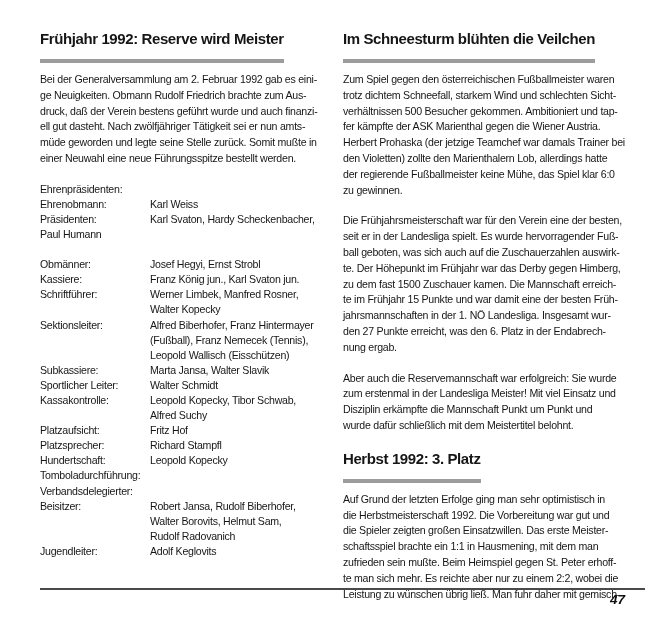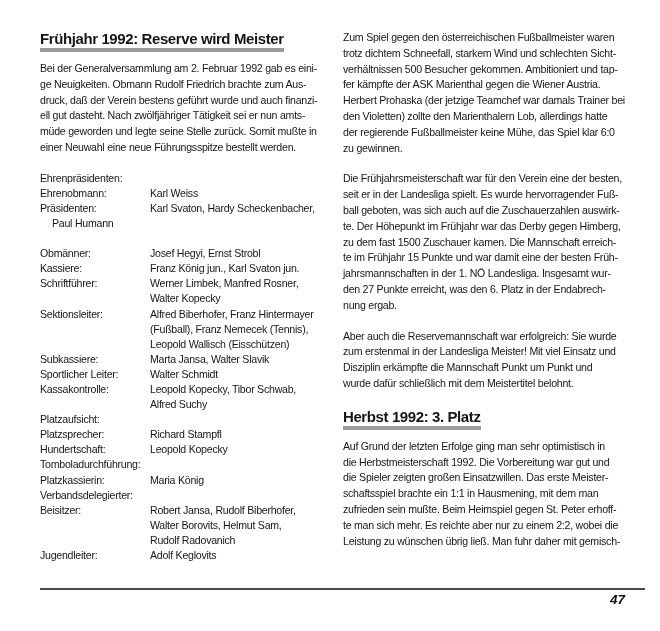--- a/index.html
+++ b/index.html
@@ -20,42 +20,42 @@
   .col-left  { width: 290px; flex: 0 0 290px; }
   .col-right { width: 302px; flex: 0 0 302px; }
 
   .heading {
     font-size: 15px;
     font-weight: bold;
     letter-spacing: -0.4px;
     line-height: 18px;
     margin: 0 0 9px 0;
     width: fit-content;
-    padding-bottom: 0;
+    padding-bottom: 11px;
     border-bottom: 4px solid #9c9c9c;
     white-space: nowrap;
   }
   .heading.second { margin-top: 16px; }
 
   .body-par {
     font-size: 10.6px;
     line-height: 15.8px;
     letter-spacing: -0.25px;
     white-space: pre-line;
     margin: 0 0 15px 0;
   }
 
   .officials {
     margin-top: 3px;
     font-size: 10.6px;
     line-height: 15.1px;
     letter-spacing: -0.25px;
   }
   .official-row { display: flex; }
-  .official-row.gap-after { margin-bottom: 15px; margin-left: 12px; }
+  .official-row.gap-after { margin-bottom: 15px; }
   .official-label { flex: 0 0 110px; width: 110px; }
   .official-value { flex: 1; white-space: pre-line; }
 
   .footer-rule {
     position: absolute;
     left: 40px; right: 15px; top: 588px;
     height: 2px;
     background: #4a4a4a;
   }
   .page-number {
@@ -138,61 +138,59 @@
           </div>
 
           <div class="official-row">
             <span class="official-label">Kassakontrolle:</span>
             <span class="official-value">Leopold Kopecky, Tibor Schwab,
 Alfred Suchy</span>
           </div>
 
           <div class="official-row">
             <span class="official-label">Platzaufsicht:</span>
+            <span class="official-value">Fritz Hof</span>
           </div>
 
           <div class="official-row">
             <span class="official-label">Platzsprecher:</span>
             <span class="official-value">Richard Stampfl</span>
           </div>
 
           <div class="official-row">
             <span class="official-label">Hundertschaft:</span>
             <span class="official-value">Leopold Kopecky</span>
           </div>
 
           <div class="official-row">
             <span class="official-label">Tomboladurchführung:</span>
           </div>
 
 
-          <div class="official-row">
-            <span class="official-label">Platzkassierin:</span>
-            <span class="official-value">Maria König</span>
-          </div>
 
           <div class="official-row">
             <span class="official-label">Verbandsdelegierter:</span>
           </div>
 
           <div class="official-row">
             <span class="official-label">Beisitzer:</span>
             <span class="official-value">Robert Jansa, Rudolf Biberhofer,
 Walter Borovits, Helmut Sam,
 Rudolf Radovanich</span>
           </div>
 
           <div class="official-row">
             <span class="official-label">Jugendleiter:</span>
             <span class="official-value">Adolf Keglovits</span>
           </div>
         </div>
     </section>
 
     <section class="col-right">
+      <h2 class="heading">Im Schneesturm blühten die Veilchen</h2>
 
       <p class="body-par">Zum Spiel gegen den österreichischen Fußballmeister waren
 trotz dichtem Schneefall, starkem Wind und schlechten Sicht-
 verhältnissen 500 Besucher gekommen. Ambitioniert und tap-
 fer kämpfte der ASK Marienthal gegen die Wiener Austria.
 Herbert Prohaska (der jetzige Teamchef war damals Trainer bei
 den Violetten) zollte den Marienthalern Lob, allerdings hatte
 der regierende Fußballmeister keine Mühe, das Spiel klar 6:0
 zu gewinnen.</p>
 

